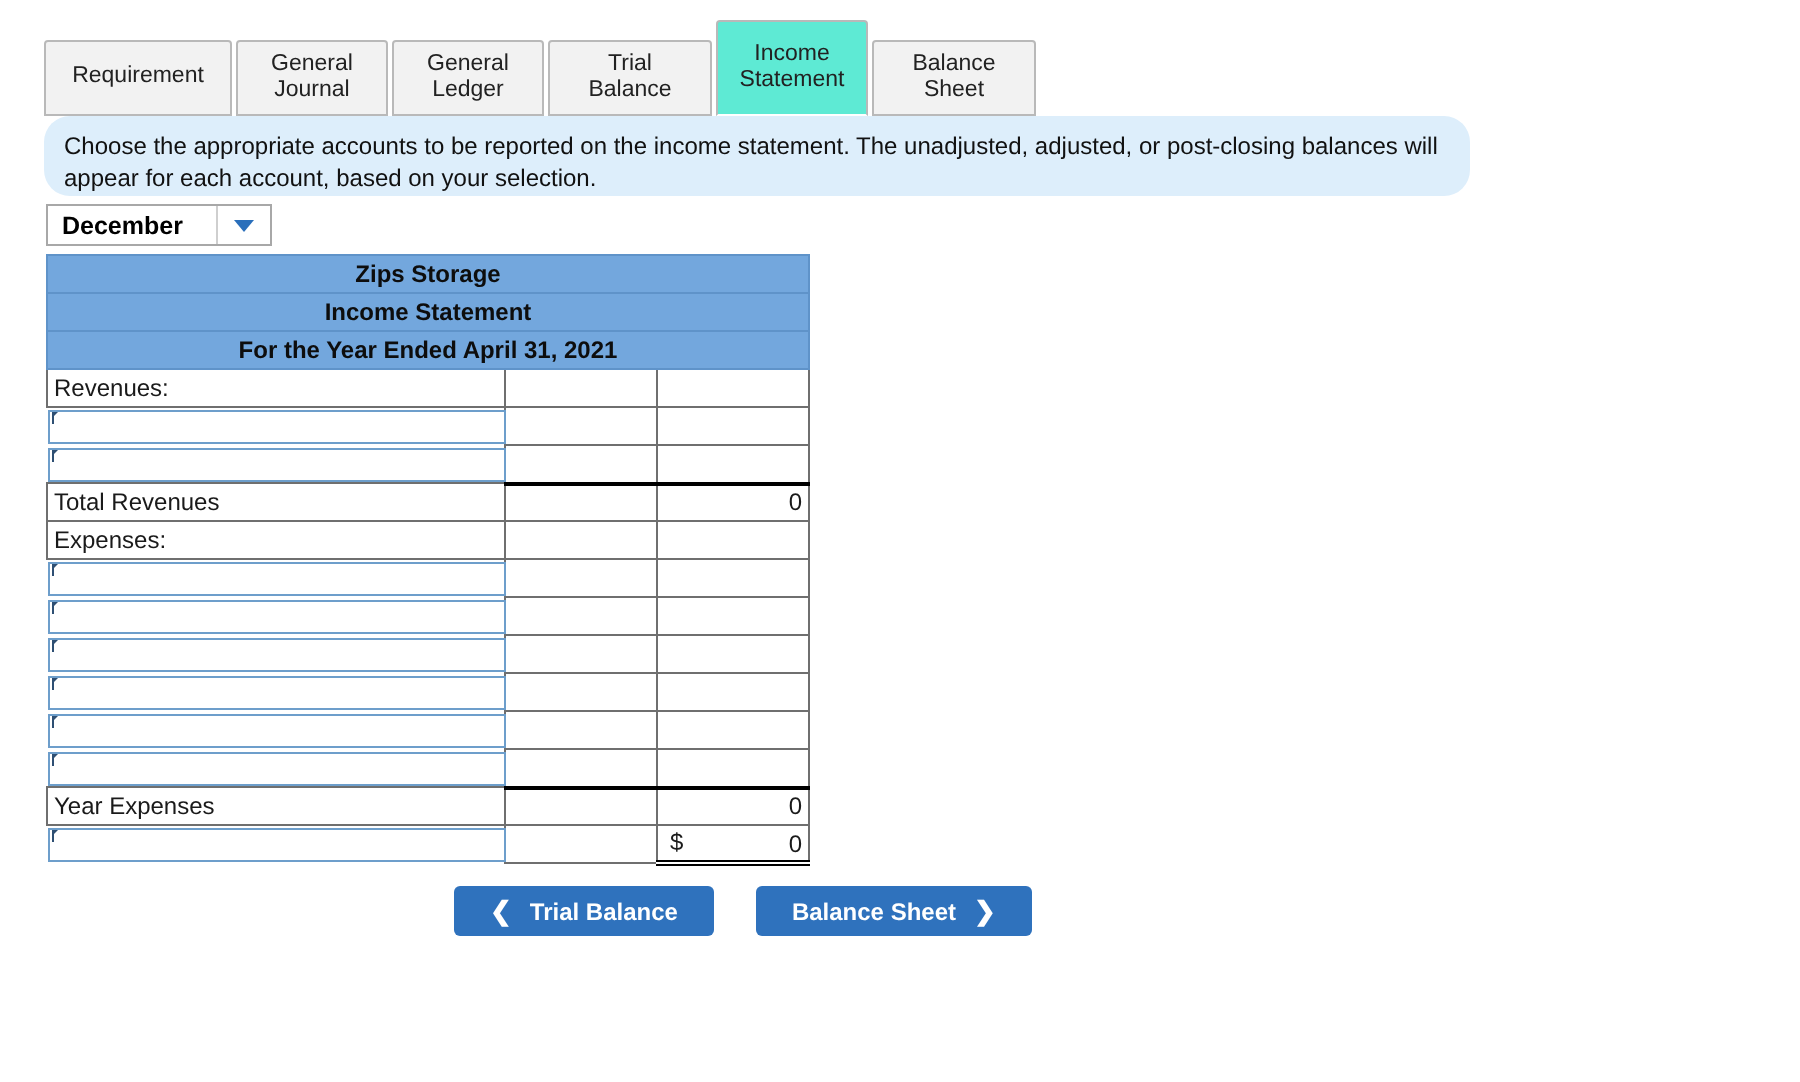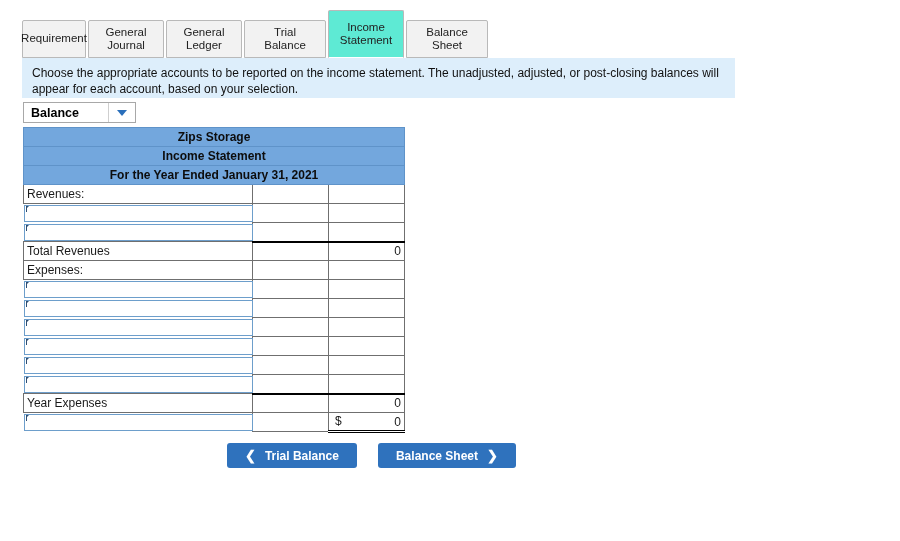--- a/index.html
+++ b/index.html
@@ -44,40 +44,41 @@
     white-space: pre-line;
     border-radius: 2px 2px 0 0;
   }
   .tab.active {
     background: #5eead4;
     height: 48px;
     border-bottom: 1px solid #ffffff;
     position: relative;
     z-index: 3;
   }
-  .tab-w1 { width: 64px; }
+  .tab-w1 { width: 94px; }
   .tab-w2 { width: 76px; }
   .tab-w3 { width: 76px; }
   .tab-w4 { width: 82px; }
   .tab-w5 { width: 76px; }
   .tab-w6 { width: 82px; }
 
   
   .banner {
     position: absolute;
     left: 22px;
     top: 58px;
     width: 713px;
     height: 40px;
     background: #ddeefb;
     box-sizing: border-box;
     padding: 7px 10px 0 10px;
     font-size: 12px;
     line-height: 16px;
     color: #111111;
+    border-radius: 13px;
   }
 
   
   .selector {
     position: absolute;
     left: 23px;
     top: 102px;
     width: 113px;
     height: 21px;
     background: #ffffff;
@@ -246,41 +247,41 @@
 Ledger</span></div>
   <div class="tab tab-w4"><span>Trial Balance</span></div>
   <div class="tab tab-w5 active"><span>Income
 Statement</span></div>
   <div class="tab tab-w6"><span>Balance Sheet</span></div>
 </div>
 
 <div class="banner">Choose the appropriate accounts to be reported on the income statement. The unadjusted, adjusted, or post-closing balances will appear for each account, based on your selection.</div>
 
 <div class="selector">
-  <div class="selector-value">Balance</div>
+  <div class="selector-value">December</div>
   <div class="selector-arrow-box">
     <span class="tri-down"></span>
   </div>
 </div>
 
 <table class="stmt">
   <colgroup>
     <col class="col-a">
       <col class="col-b">
       <col class="col-c">
   </colgroup>
   <tbody>
     <tr class="hdr">
       <td colspan="3">Zips Storage</td>
     </tr>
     <tr class="hdr">
       <td colspan="3">Income Statement</td>
     </tr>
     <tr class="hdr">
-      <td colspan="3">For the Year Ended January 31, 2021</td>
+      <td colspan="3">For the Year Ended April 31, 2021</td>
     </tr>
 
     <tr>
       <td class="label-cell">Revenues:</td>
       <td></td>
       <td></td>
     </tr>
 
     <tr>
       <td class="input-cell">

